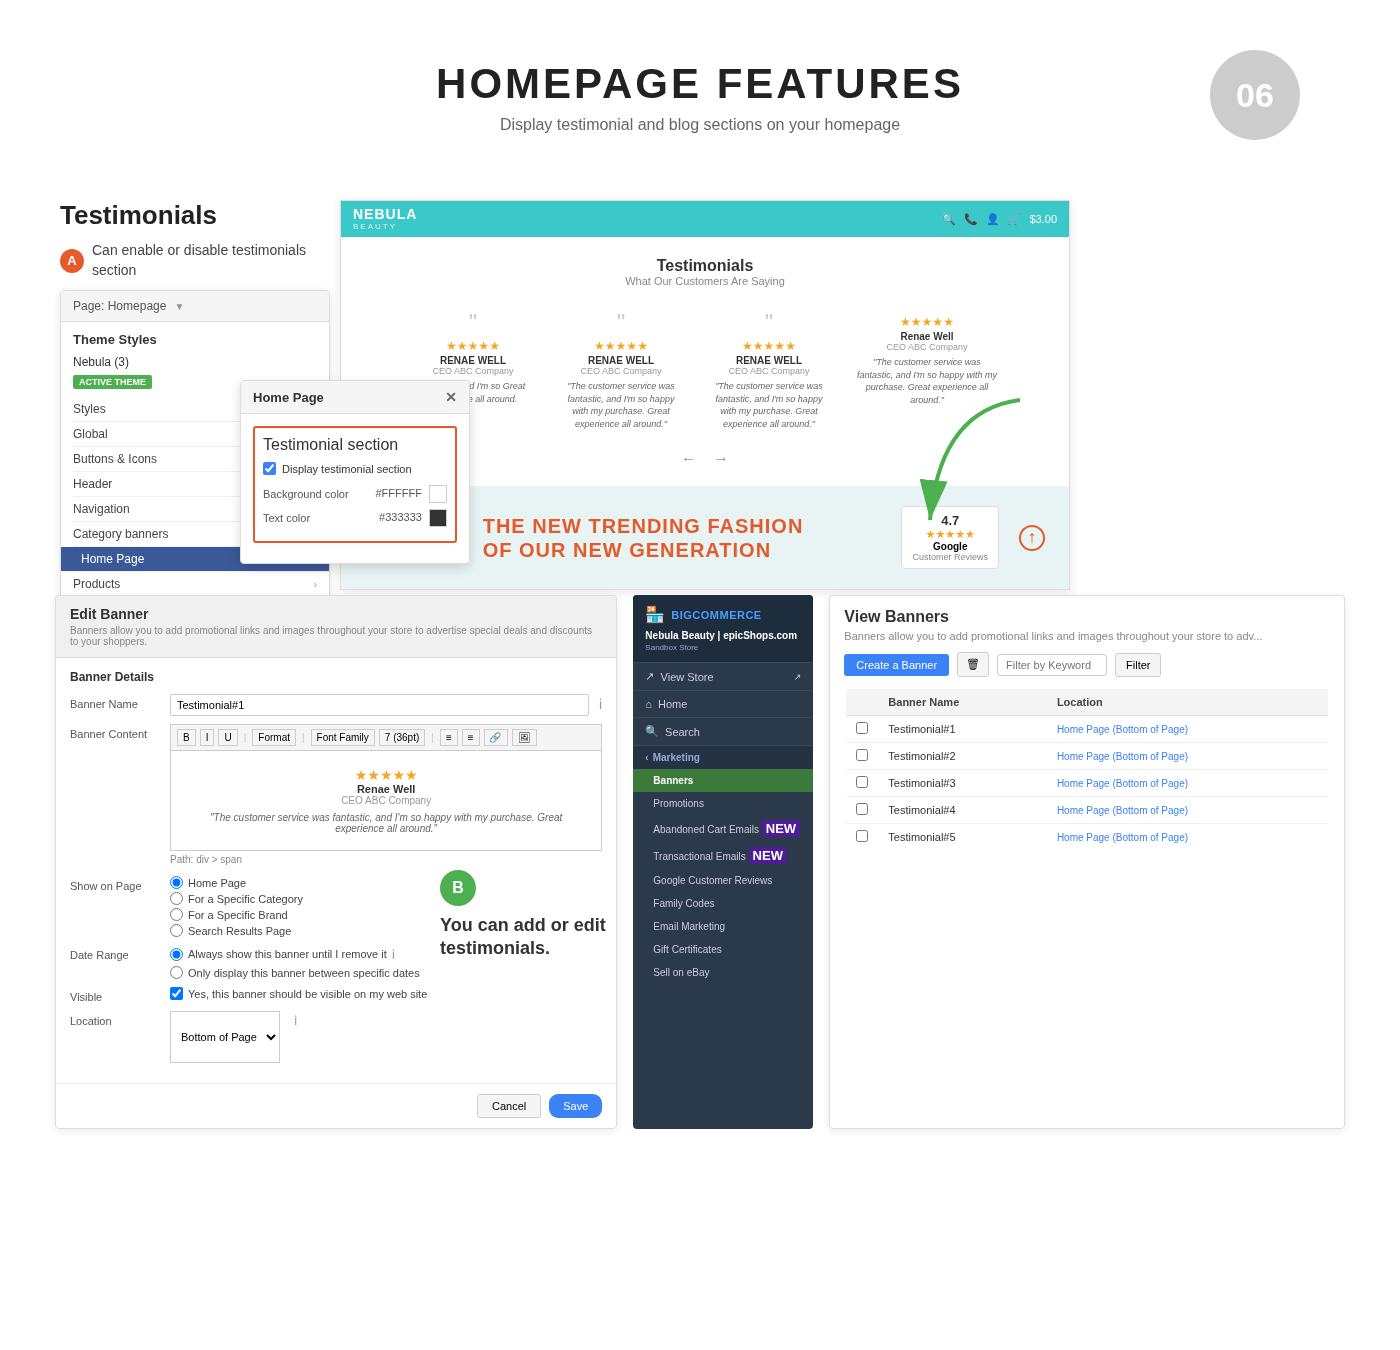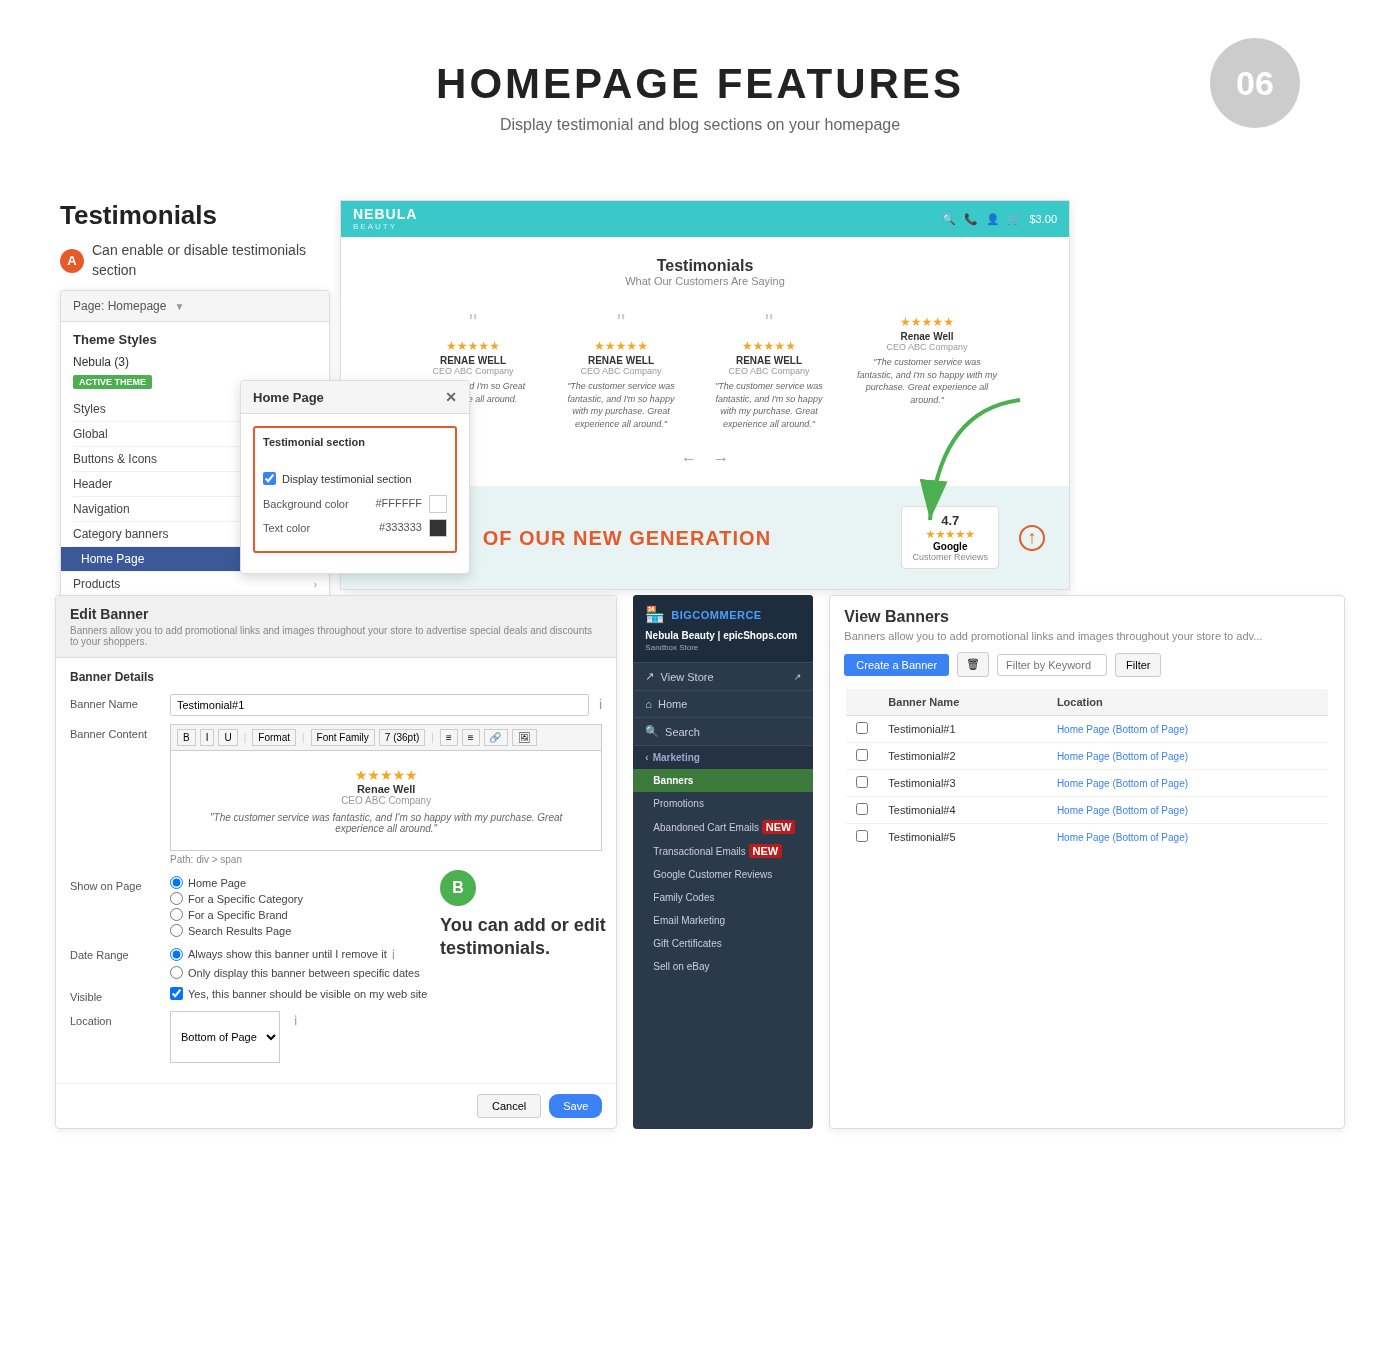--- a/index.html
+++ b/index.html
@@ -26,21 +26,21 @@
       text-transform: uppercase;
     }
     .page-subtitle {
       font-size: 16px;
       color: #666;
       margin-top: 8px;
     }
     .step-badge {
       position: absolute;
       right: 100px;
-      top: 38px;
+      top: 50px;
       width: 90px;
       height: 90px;
       border-radius: 50%;
       background: #ccc;
       display: flex;
       align-items: center;
       justify-content: center;
       font-size: 34px;
       font-weight: 900;
       color: #fff;
@@ -179,24 +179,24 @@
     }
     .modal-close {
       cursor: pointer;
       color: #666;
       font-size: 14px;
     }
     .modal-body {
       padding: 12px;
     }
     .modal-section-title {
-      font-size: 11px;
-      font-weight: 700;
-      color: #333;
-      margin-bottom: 24px;
+      font-size: 16px;
+      font-weight: 400;
+      color: #333;
+      margin-bottom: 8px;
     }
     .modal-checkbox-row {
       display: flex;
       align-items: center;
       gap: 6px;
       margin-bottom: 10px;
       font-size: 11px;
       color: #333;
     }
     .modal-checkbox-row input[type="checkbox"] {
@@ -595,23 +595,23 @@
       font-size: 10px;
       color: #ccd;
       cursor: pointer;
     }
     .bc-sub-item.highlighted {
       background: #3c7a3c;
       color: #fff;
       font-weight: 600;
     }
     .new-badge {
-      background: #b91c1c;
-      color: #fff;
-      font-size: 11px;
+      background: #4c1d95;
+      color: #fff;
+      font-size: 13px;
       padding: 1px 4px;
       border-radius: 2px;
       font-weight: 700;
     }
 
     
     .view-banners-panel {
       flex: 1.1;
       background: #fff;
       border: 1px solid #ddd;
@@ -881,20 +881,21 @@
       <span>←</span>
       <span>→</span>
     </div>
   </div>
   <div class="store-banner-bottom">
     <div>
       <div class="banner-logo">NEBULA</div>
       <div class="banner-logo-sub">BEAUTY</div>
     </div>
     <div class="banner-tagline">
+      <div>THE NEW TRENDING FASHION</div>
       <div>OF OUR NEW GENERATION</div>
     </div>
     <div class="google-reviews-badge">
       <div class="google-score">4.7</div>
       <div style="color:#f5a623;font-size:11px;">★★★★★</div>
       <div style="font-size:10px;font-weight:700;">Google</div>
       <div style="font-size:9px;color:#888;">Customer Reviews</div>
     </div>
     <div style="font-size:18px;color:#e55a2b;font-weight:700;border:2px solid #e55a2b;width:26px;height:26px;display:flex;align-items:center;justify-content:center;border-radius:50%;">↑</div>
   </div>

